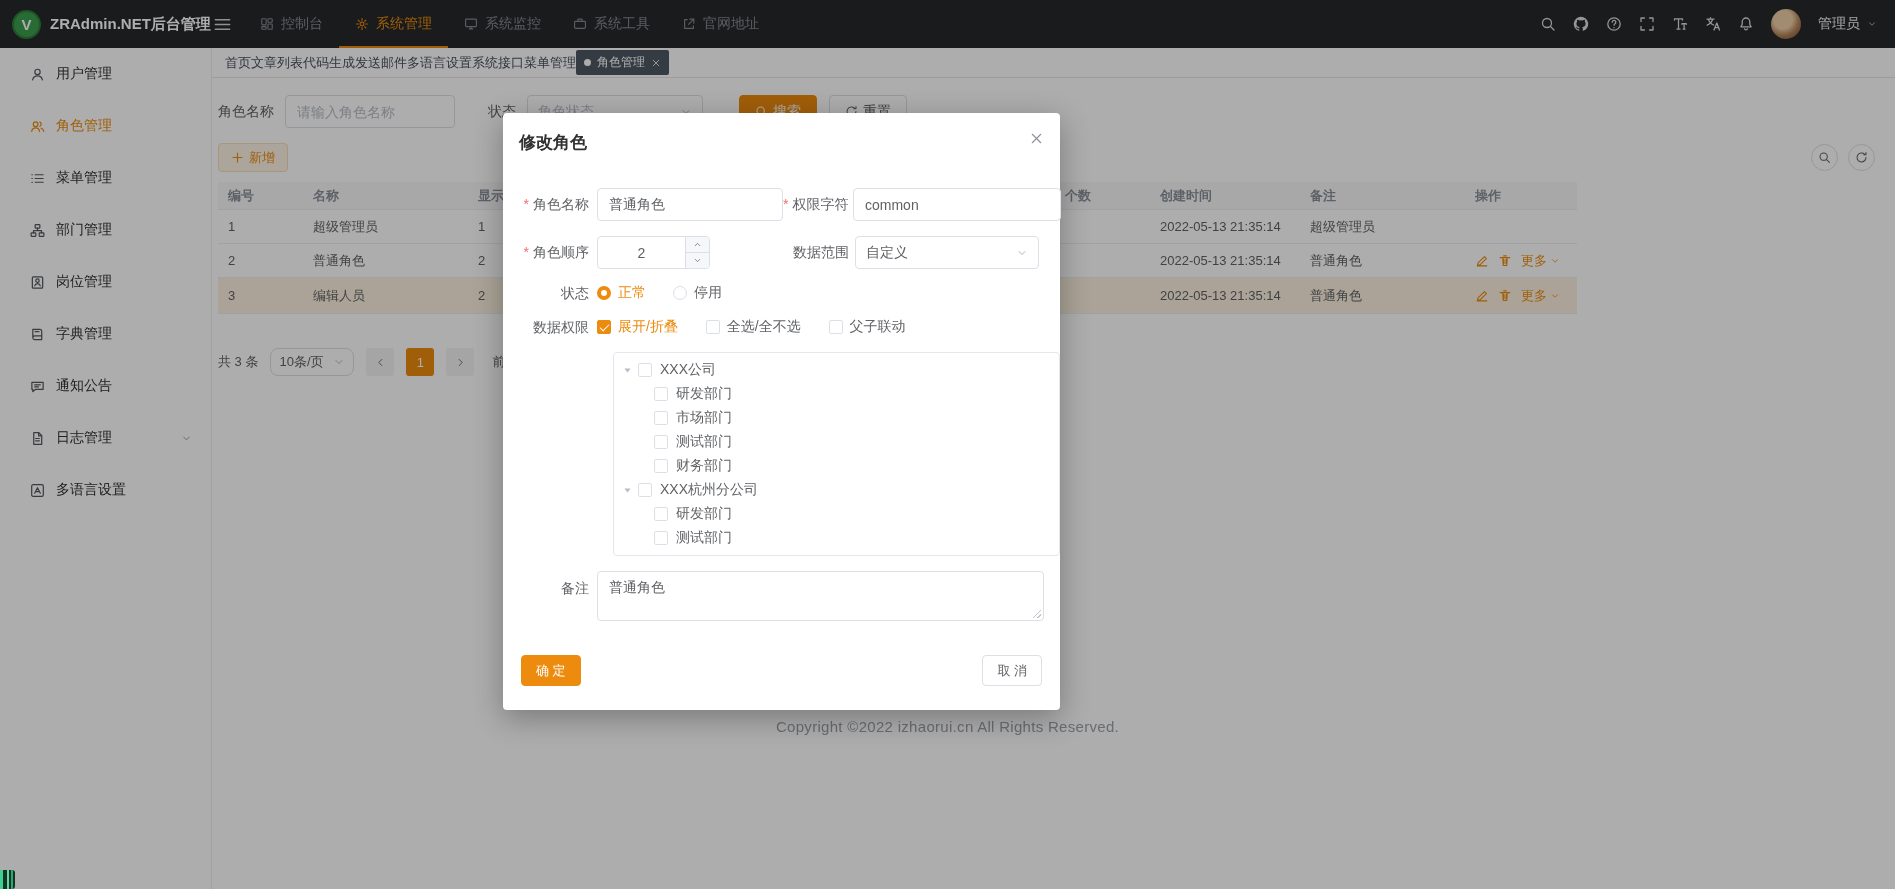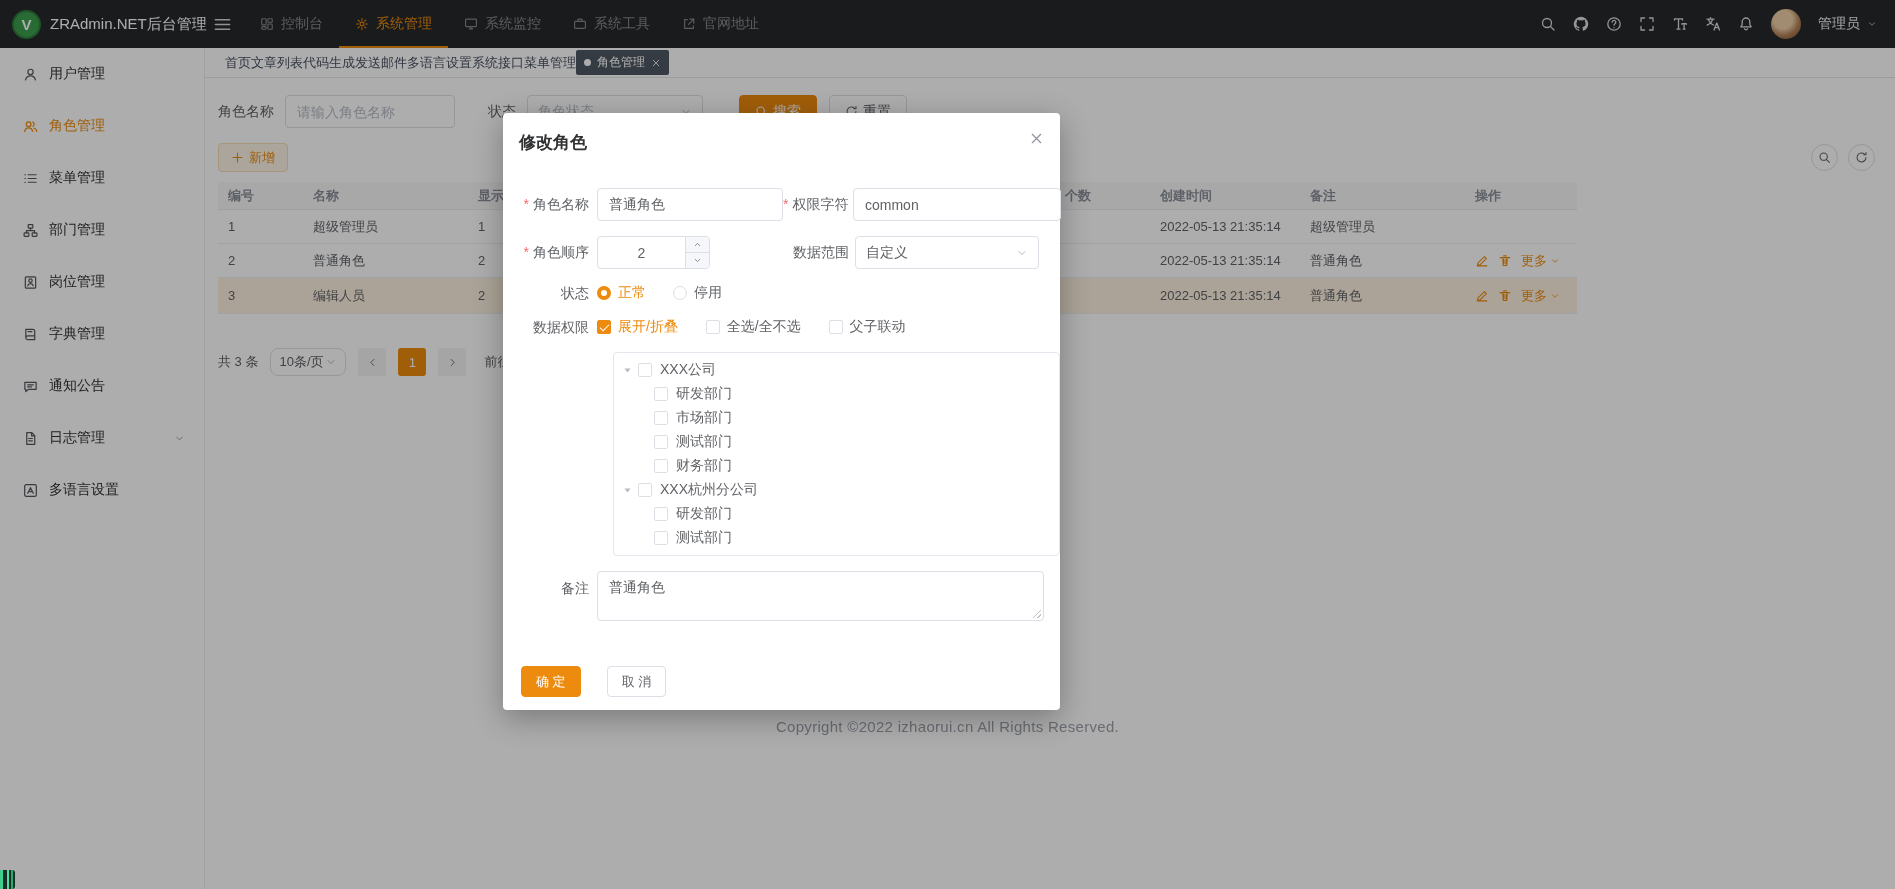--- a/index.html
+++ b/index.html
@@ -8,34 +8,34 @@
   *{margin:0;padding:0;box-sizing:border-box}
   html,body{width:1895px;height:889px;overflow:hidden}
   body{font-family:"Liberation Sans","DejaVu Sans",sans-serif;font-size:14px;color:#303133;background:#fff;position:relative}
   .icon{display:inline-flex;align-items:center;justify-content:center;font-size:15px;line-height:1}
   .icon svg{width:1em;height:1em;display:block}
 
   
   .topbar{position:absolute;top:0;left:0;right:0;height:48px;background:var(--header-bg);display:flex;align-items:center;z-index:5}
   .logo{width:201px;height:48px;display:flex;align-items:center;padding-left:12px;gap:9px;flex:none;cursor:pointer}
   .logo-circle{width:29px;height:29px;border-radius:50%;background:#3c9e4d;border:2px solid #2e7d3c;color:#fff;display:inline-flex;align-items:center;justify-content:center;font-weight:bold;font-size:15px;flex:none}
-  .logo-text{color:#fff;font-weight:400;font-size:15px;white-space:nowrap}
+  .logo-text{color:#fff;font-weight:700;font-size:15px;white-space:nowrap}
   .hamb{color:#d6d6d6;font-size:19px;margin:0 12px 0 12px;cursor:pointer}
   .topnav{display:flex;height:48px}
   .navitem{display:flex;align-items:center;gap:7px;padding:0 16px;color:#85888d;font-size:14px;cursor:pointer;text-decoration:none}
   .navitem .icon{font-size:14px}
   .navitem.active{color:var(--accent);box-shadow:inset 0 -2px 0 var(--accent)}
   .top-right{margin-left:auto;display:flex;align-items:center;gap:17px;padding-right:18px;color:#dadde1}
   .hicon{font-size:16px;cursor:pointer}
   .avatar{width:30px;height:30px;border-radius:50%;background:radial-gradient(circle at 40% 35%,#eecfa8 0 35%,#b5835a 60%,#6b4a2e 100%);flex:none;cursor:pointer}
   .uname{color:#f2f2f2;font-size:14px;cursor:pointer}
   .ucaret{font-size:10px;color:#c9ccd1;margin-left:-10px}
 
   
-  .sidebar{position:absolute;top:48px;left:4px;bottom:0;width:201px;background:#fff;border-right:1px solid #ededed;z-index:4}
+  .sidebar{position:absolute;top:48px;left:11px;bottom:0;width:201px;background:#fff;border-right:1px solid #ededed;z-index:4}
   .side-item{display:flex;align-items:center;gap:11px;height:52px;padding:0 19px;font-size:14px;color:#303133;cursor:pointer}
   .side-item .icon{font-size:15px;color:#55585e}
   .side-item.active,.side-item.active .icon{color:var(--accent)}
   .side-item .chev{margin-left:auto;font-size:11px;color:#909399}
 
   
   .main{position:absolute;top:48px;left:201px;right:0;bottom:0;background:#fff;overflow:hidden}
   .tabbar{height:30px;border-bottom:1px solid #e6e6e6;display:flex;align-items:center;padding-left:24px;font-size:13px;color:#495060;background:#fff}
   .tab{cursor:pointer;white-space:nowrap}
   .tab-active{display:inline-flex;align-items:center;gap:6px;background:var(--tag-bg);color:#fff;height:25px;padding:0 8px;border-radius:2px;font-size:12px;cursor:pointer}
@@ -72,21 +72,21 @@
   .cell{padding-left:10px;white-space:nowrap;overflow:hidden}
   .col-id{width:85px}.col-name{width:165px}.col-order{flex:1}.col-count{width:95px}
   .col-created{width:150px}.col-remark{width:165px}.col-act{width:112px}
   .actions{display:flex;align-items:center;gap:9px}
   .act-ic{font-size:14px;color:var(--accent);cursor:pointer}
   .more{display:inline-flex;align-items:center;gap:3px;color:var(--accent);font-size:13px;cursor:pointer}
   .more .icon{font-size:10px}
 
   
   .pagination{display:flex;align-items:center;gap:12px;margin-top:34px;font-size:13px;color:#606266}
-  .psel{width:76px;height:28px;border:1px solid #dcdfe6;border-radius:8px;display:flex;align-items:center;justify-content:space-between;padding:0 8px;color:#606266;cursor:pointer;background:#fff}
+  .psel{width:84px;height:28px;border:1px solid #dcdfe6;border-radius:8px;display:flex;align-items:center;justify-content:space-between;padding:0 8px;color:#606266;cursor:pointer;background:#fff}
   .pbtn{min-width:28px;height:28px;background:#f4f4f5;border-radius:3px;display:inline-flex;align-items:center;justify-content:center;color:#606266;cursor:pointer;padding:0 4px}
   .pbtn .icon{font-size:11px}
   .pbtn.active{background:var(--accent);color:#fff}
   .p-goto{margin-left:6px}
 
   .copyright{position:absolute;top:718px;left:0;width:1895px;text-align:center;color:#9ba1a9;font-size:15px;letter-spacing:.3px;z-index:1}
 
   
   .overlay{position:absolute;inset:0;background:rgba(0,0,0,.32);z-index:50}
   .modal{position:absolute;left:503px;top:113px;width:557px;height:597px;background:#fff;border-radius:4px;box-shadow:0 8px 30px rgba(0,0,0,.3);z-index:60;display:flex;flex-direction:column}
@@ -121,21 +121,21 @@
   .tnode{height:24px;display:flex;align-items:center;cursor:pointer}
   .tnode.parent{padding-left:4px}
   .tnode.child{padding-left:40px}
   .caret{width:18px;font-size:11px;color:#b7bbc2;flex:none}
   .tlab{margin-left:8px;color:#606266;font-size:14px}
   .tnode .cb{margin-left:2px}
   .tnode.child .cb{margin-left:0}
   .remark-row .flabel{margin-top:-14px}
   .m-textarea{position:relative;width:447px;height:50px;border:1px solid #dcdfe6;border-radius:4px;padding:6px 11px;font-size:14px;color:#606266;line-height:1.35;cursor:text}
   .resize-handle{position:absolute;right:2px;bottom:2px;width:9px;height:9px;background:repeating-linear-gradient(-45deg,transparent,transparent 2px,#c0c4cc 2px,#c0c4cc 3px);clip-path:polygon(100% 0,100% 100%,0 100%);cursor:nwse-resize}
-  .m-foot{margin-top:auto;display:flex;justify-content:flex-start;gap:26px;padding:0 18px 13px}
+  .m-foot{margin-top:auto;display:flex;justify-content:space-between;gap:1px;padding:0 18px 24px}
   .btn.sm{height:31px;padding:0 14px;font-size:13px}
 
   .corner-widget{position:absolute;left:0;bottom:0;width:15px;height:19px;z-index:70;background:#143326;border-radius:0 3px 3px 0;box-shadow:inset 3px 0 0 #3ecf8e,inset 7px 0 0 #143326,inset 9px 0 0 #58dba0,inset 11px 0 0 #143326,inset 13px 0 0 #2aa870;cursor:pointer}
 </style>
 </head>
 <body>
 
 <header class="topbar">
   <div class="logo">
     <span class="logo-circle">V</span>

